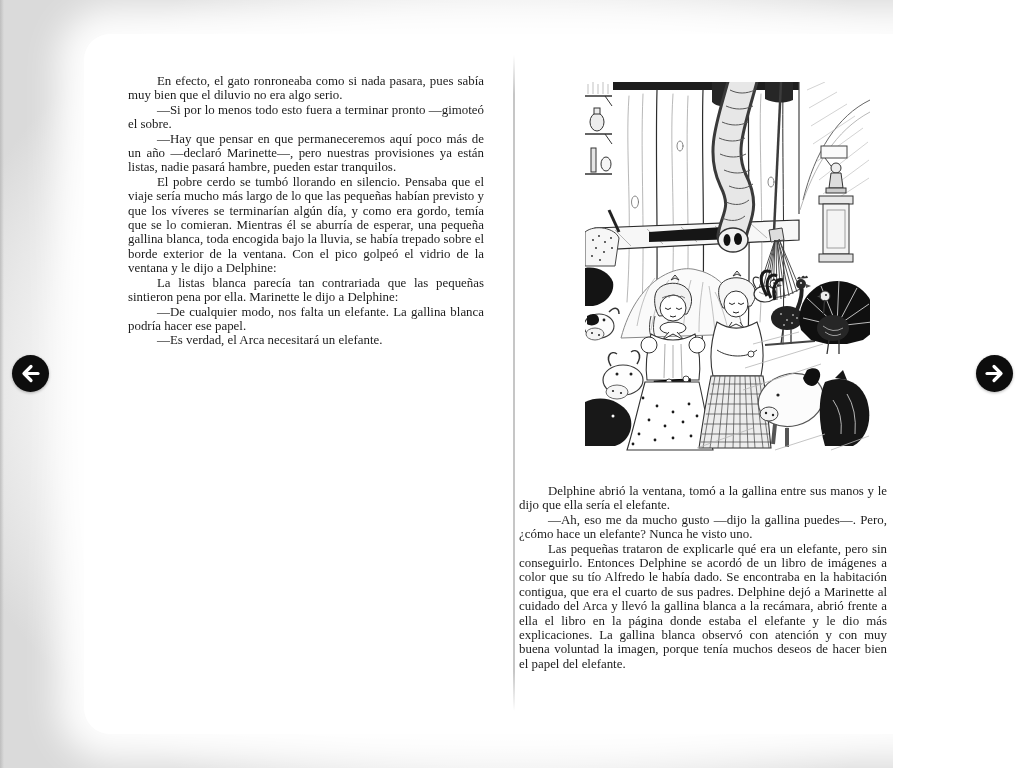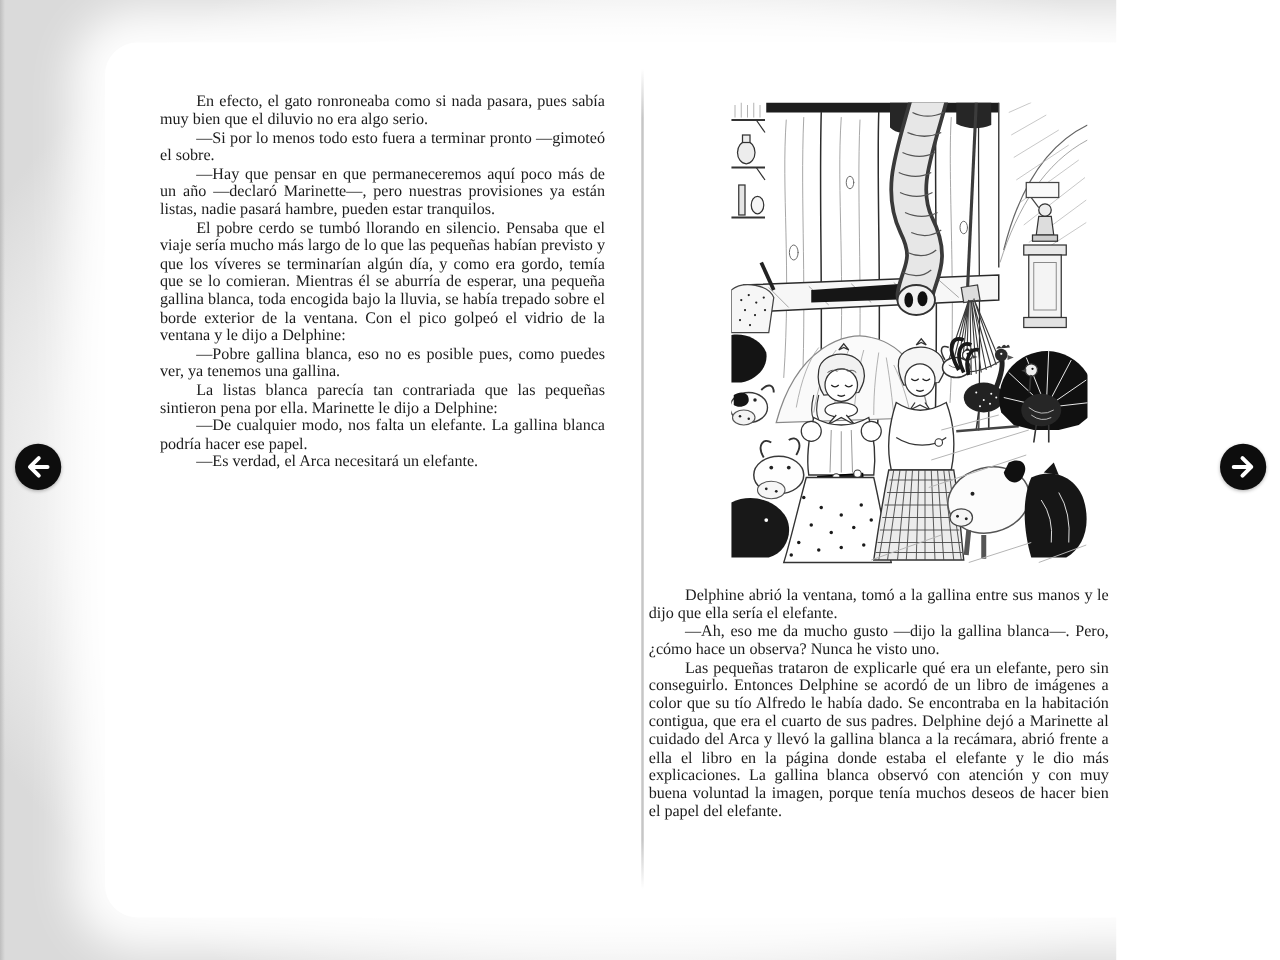--- a/index.html
+++ b/index.html
@@ -27,21 +27,21 @@
     position:absolute;left:513px;top:55px;width:2px;height:656px;
     background:linear-gradient(to bottom,rgba(200,200,200,0),#c6c6c6 6%,#c6c6c6 94%,rgba(200,200,200,0));
   }
   .page-text{
     position:absolute;
     font-size:12.9px;line-height:14.4px;color:#1c1c1c;
     text-align:justify;
   }
   .page-text p{margin:0;text-indent:29px;}
   .page-text.left{left:128px;top:74px;width:356px;}
-  .page-text.right{left:519px;top:469px;width:368px;}
+  .page-text.right{left:519px;top:484px;width:368px;}
   .illustration{
     position:absolute;left:585px;top:82px;width:285px;height:370px;margin:0;
   }
   .nav{
     position:absolute;width:37px;height:37px;border-radius:50%;
     background:#0d0d0d;border:none;padding:0;cursor:pointer;
     display:flex;align-items:center;justify-content:center;
     box-shadow:0 1px 3px rgba(0,0,0,0.3);
   }
   .nav.prev{left:12px;top:355px;}
@@ -54,21 +54,20 @@
 <div class="stage">
   <div class="spread"></div>
   <div class="left-edge"></div>
   <div class="gutter"></div>
 
   <div class="page-text left">
     <p>En efecto, el gato ronroneaba como si nada pasara, pues sabía muy bien que el diluvio no era algo serio.</p>
     <p>—Si por lo menos todo esto fuera a terminar pronto —gimoteó el sobre.</p>
     <p>—Hay que pensar en que permaneceremos aquí poco más de un año —declaró Marinette—, pero nuestras provisiones ya están listas, nadie pasará hambre, pueden estar tranquilos.</p>
     <p>El pobre cerdo se tumbó llorando en silencio. Pensaba que el viaje sería mucho más largo de lo que las pequeñas habían previsto y que los víveres se terminarían algún día, y como era gordo, temía que se lo comieran. Mientras él se aburría de esperar, una pequeña gallina blanca, toda encogida bajo la lluvia, se había trepado sobre el borde exterior de la ventana. Con el pico golpeó el vidrio de la ventana y le dijo a Delphine:</p>
-    <p>—Pobre gallina blanca, eso no es posible pues, como puedes ver, ya tenemos una gallina.</p>
     <p>La listas blanca parecía tan contrariada que las pequeñas sintieron pena por ella. Marinette le dijo a Delphine:</p>
     <p>—De cualquier modo, nos falta un elefante. La gallina blanca podría hacer ese papel.</p>
     <p>—Es verdad, el Arca necesitará un elefante.</p>
   </div>
 
   <figure class="illustration" aria-label="Ink illustration: barn interior with an elephant trunk hanging over a plank door, a broom and stone wall, two girls (Delphine and Marinette) with a slate book surrounded by farm animals: cow, calf, white hen, rooster, turkey and pig.">
     <svg width="285" height="370" viewBox="0 0 285 370">
 
       <g stroke-linecap="round" fill="none">
         <rect x="28" y="0" width="186" height="262" fill="#ffffff"></rect>
@@ -301,21 +300,21 @@
       </g>
 
       <g stroke="#b5b5b5" stroke-width="0.8">
         <path d="M168,262 L214,250 M160,286 L238,262 M158,308 L236,282 M112,366 L168,346 M190,368 L240,352 M246,368 L284,354"></path>
       </g>
     </svg>
   </figure>
 
   <div class="page-text right">
     <p>Delphine abrió la ventana, tomó a la gallina entre sus manos y le dijo que ella sería el elefante.</p>
-    <p>—Ah, eso me da mucho gusto —dijo la gallina blanca—. Pero, ¿cómo hace un observa? Nunca he visto uno.</p>
+    <p>—Ah, eso me da mucho gusto —dijo la gallina puedes—. Pero, ¿cómo hace un elefante? Nunca he visto uno.</p>
     <p>Las pequeñas trataron de explicarle qué era un elefante, pero sin conseguirlo. Entonces Delphine se acordó de un libro de imágenes a color que su tío Alfredo le había dado. Se encontraba en la habitación contigua, que era el cuarto de sus padres. Delphine dejó a Marinette al cuidado del Arca y llevó la gallina blanca a la recámara, abrió frente a ella el libro en la página donde estaba el elefante y le dio más explicaciones. La gallina blanca observó con atención y con muy buena voluntad la imagen, porque tenía muchos deseos de hacer bien el papel del elefante.</p>
   </div>
 
   <button class="nav prev" aria-label="previous page">
     <svg width="37" height="37" viewBox="0 0 37 37">
       <g stroke="#ffffff" stroke-width="3.2" stroke-linecap="round" stroke-linejoin="round" fill="none">
         <path d="M26,18.5 L12.5,18.5"></path>
         <path d="M19,11.5 L12,18.5 L19,25.5"></path>
       </g>
     </svg>

